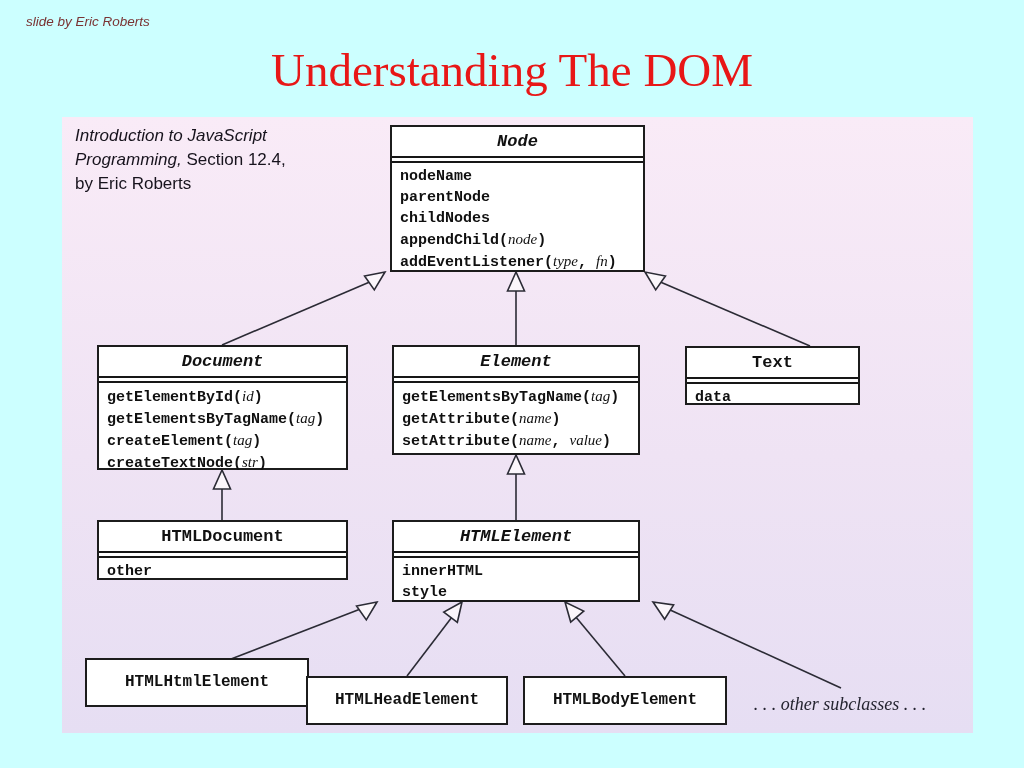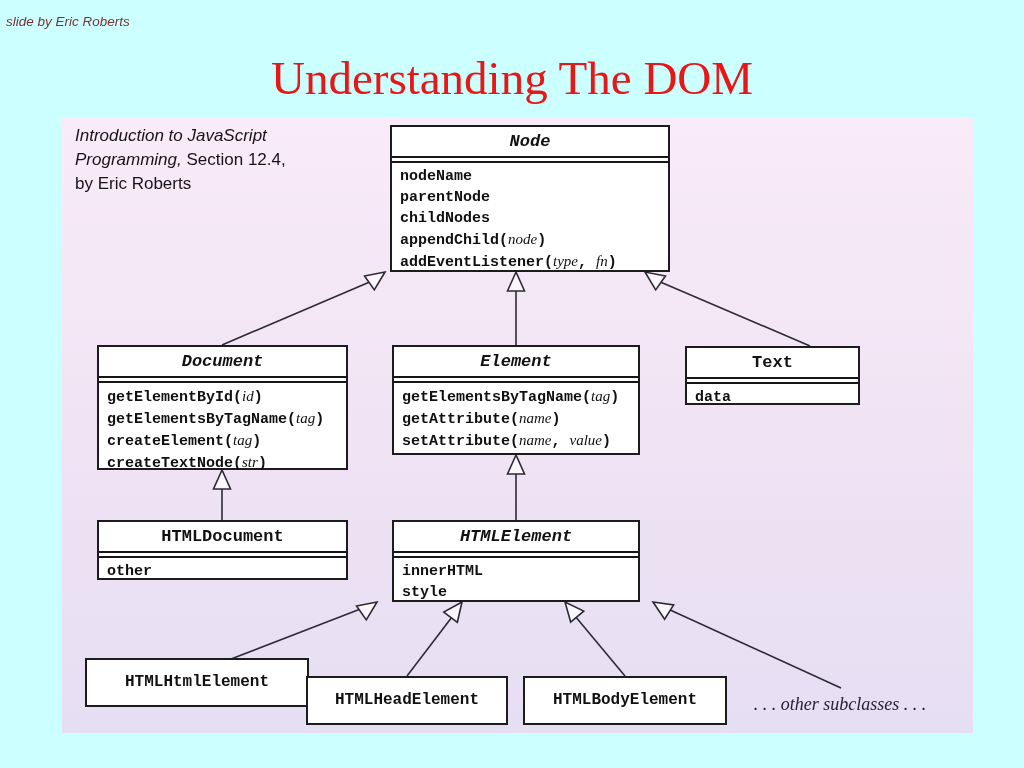--- a/index.html
+++ b/index.html
@@ -3,26 +3,26 @@
 <meta charset="utf-8">
 <style>
   html,body{margin:0;padding:0;}
   body{
     width:1024px;height:768px;overflow:hidden;
     background:var(--page-bg,#ccffff);
     font-family:"Liberation Sans",sans-serif;
     position:relative;
   }
   .credit{
-    position:absolute;left:6px;top:14px;
+    position:absolute;left:26px;top:14px;
     font-size:13.5px;font-style:italic;
     color:var(--credit-red,#7a3333);
   }
   .slide-title{
-    position:absolute;left:0;right:0;top:44px;margin:8px;
+    position:absolute;left:0;right:0;top:44px;margin:0;
     text-align:center;
     font-family:"Liberation Serif",serif;
     font-weight:normal;
     font-size:47px;line-height:52px;
     color:var(--title-red,#e81717);
   }
   .panel{
     position:absolute;left:62px;top:117px;width:899px;height:616px;
     background:linear-gradient(180deg,var(--panel-bg-top,#f9ebf7) 0%,#efe3f4 55%,var(--panel-bg-bottom,#e6def3) 100%);
     padding-left:12px;
@@ -61,21 +61,21 @@
   }
   .cbox.simple .cbox-title{height:45px;line-height:45px;font-size:16px;}
   .other-sub{
     position:absolute;left:660px;top:577px;width:236px;
     text-align:center;
     font-family:"Liberation Serif",serif;
     font-style:italic;font-size:18px;color:#242430;
     white-space:nowrap;
   }
   
-  .b-node{left:328px;top:8px;width:280px;height:147px;}
+  .b-node{left:328px;top:8px;width:255px;height:147px;}
   .b-document{left:35px;top:228px;width:251px;height:125px;}
   .b-element{left:330px;top:228px;width:248px;height:110px;}
   .b-text{left:623px;top:229px;width:175px;height:59px;}
   .b-htmldocument{left:35px;top:403px;width:251px;height:60px;}
   .b-htmlelement{left:330px;top:403px;width:248px;height:82px;}
   .b-htmlhtml{left:23px;top:541px;width:224px;height:49px;}
   .b-htmlhead{left:244px;top:559px;width:202px;height:49px;}
   .b-htmlbody{left:461px;top:559px;width:204px;height:49px;}
 </style>
 </head>

